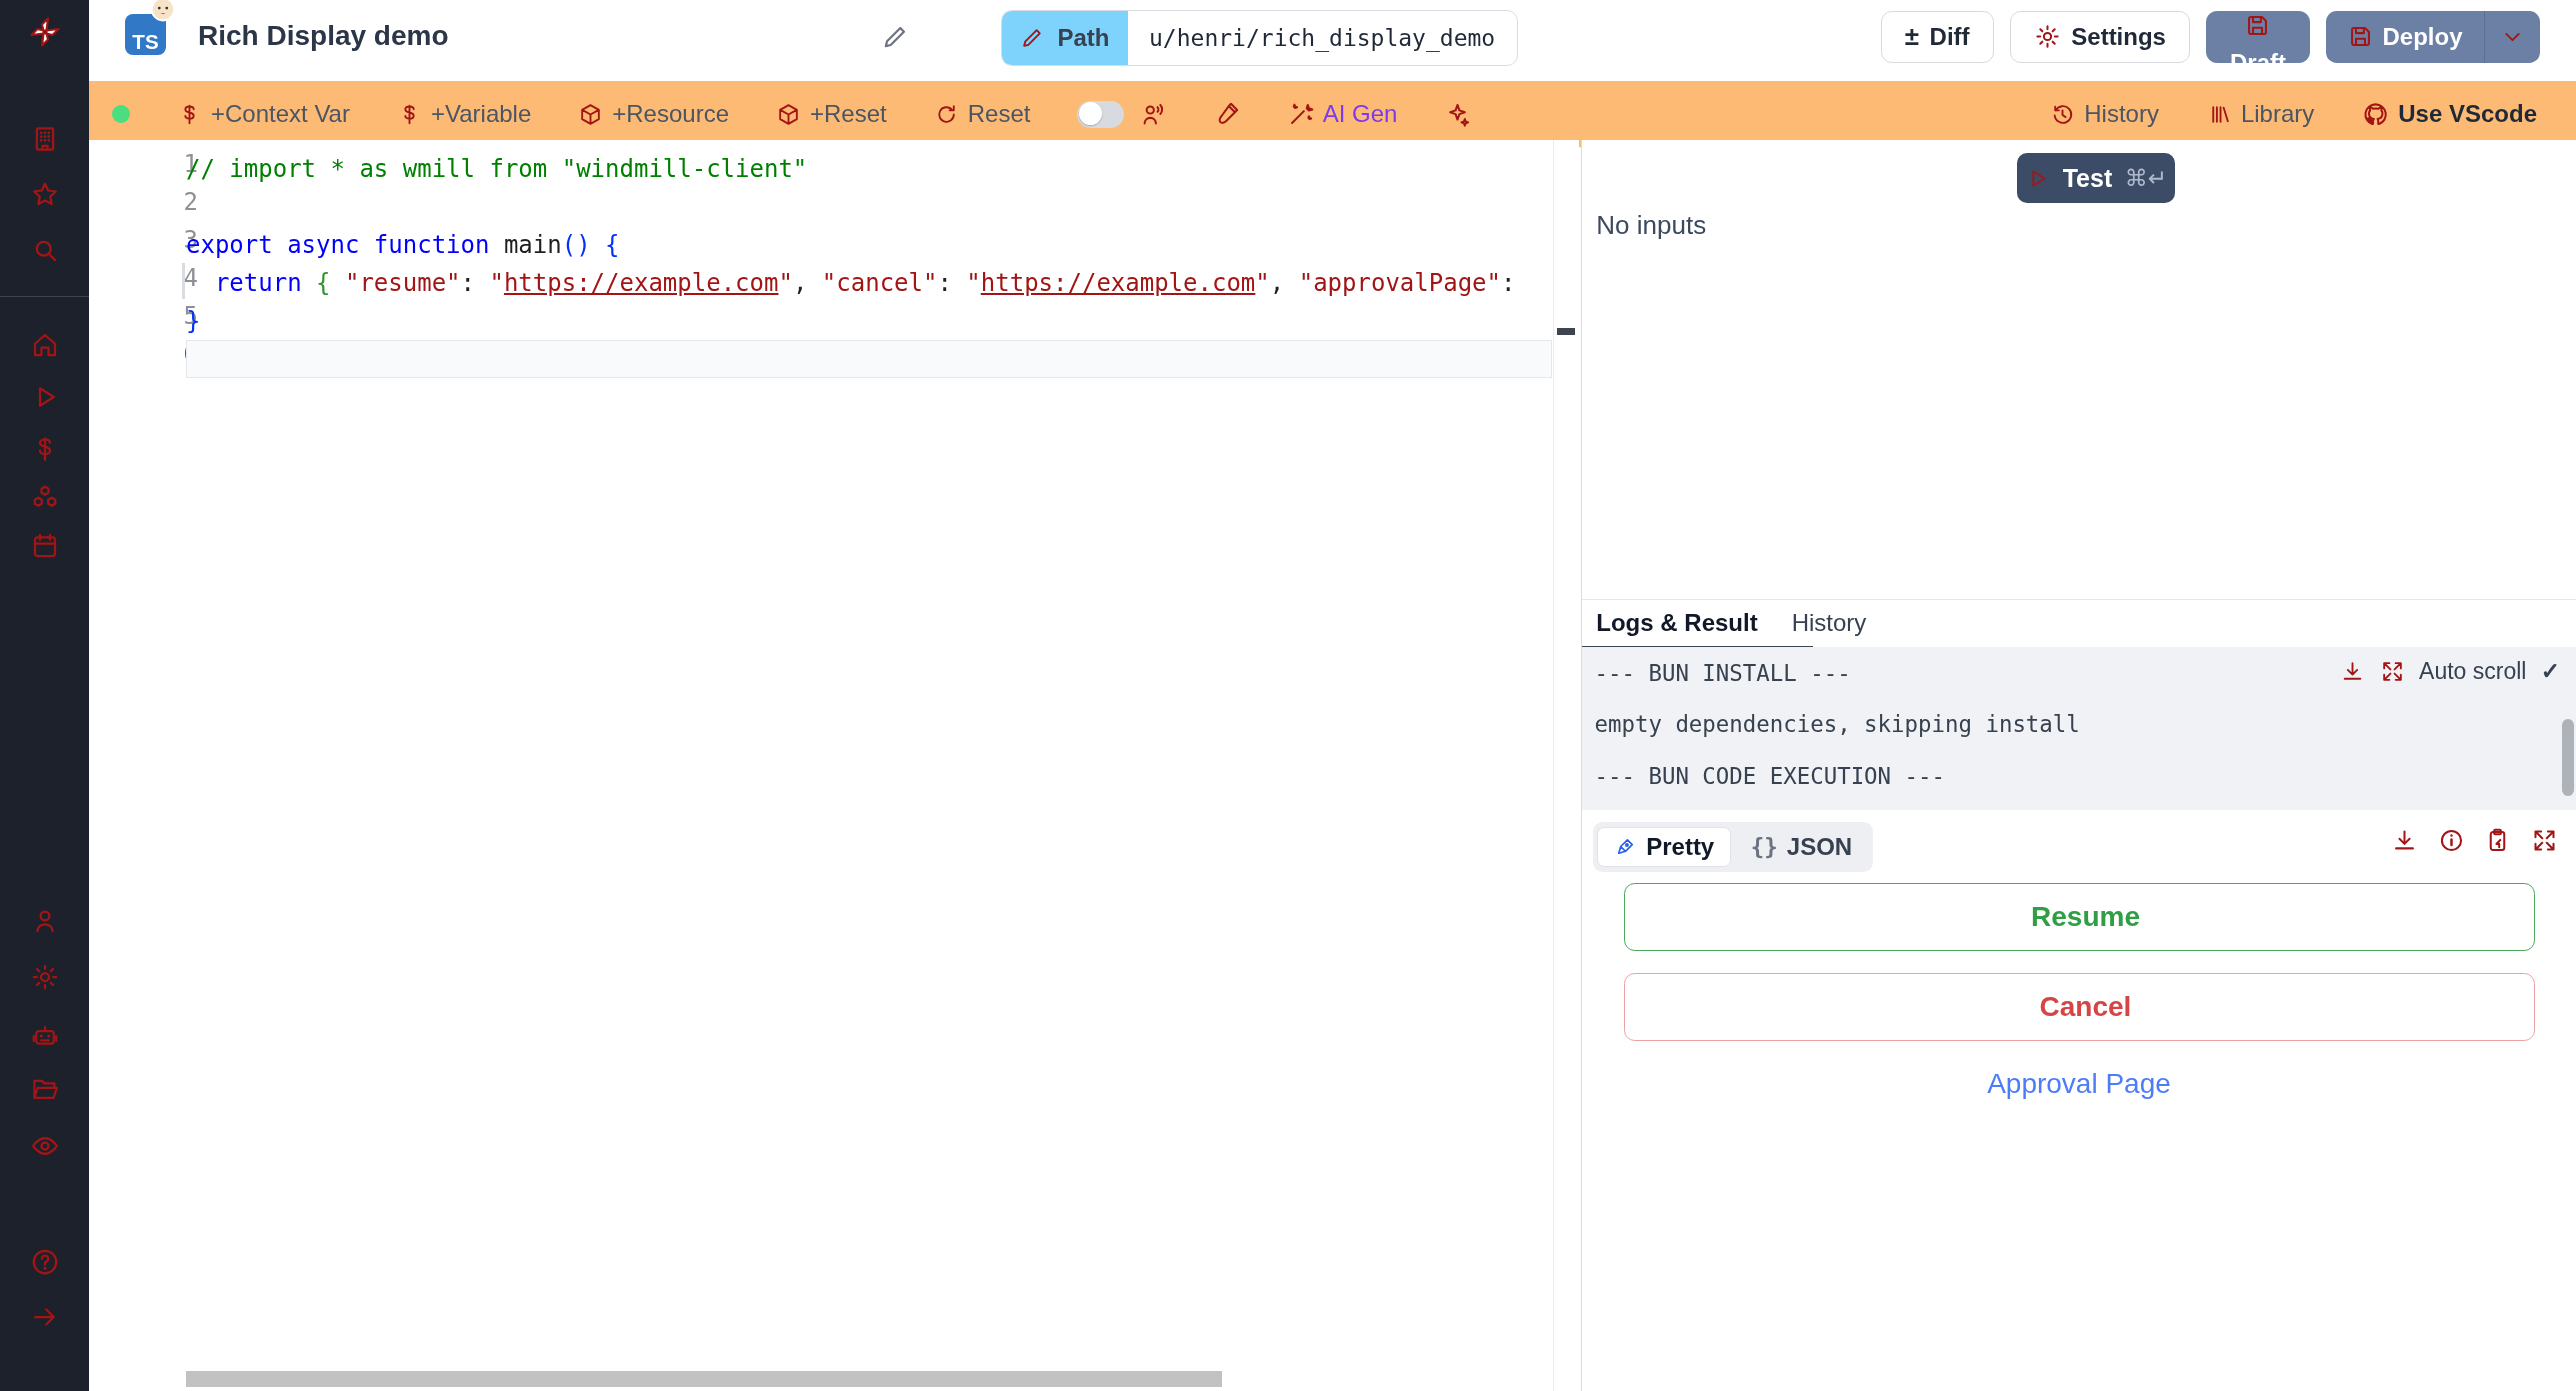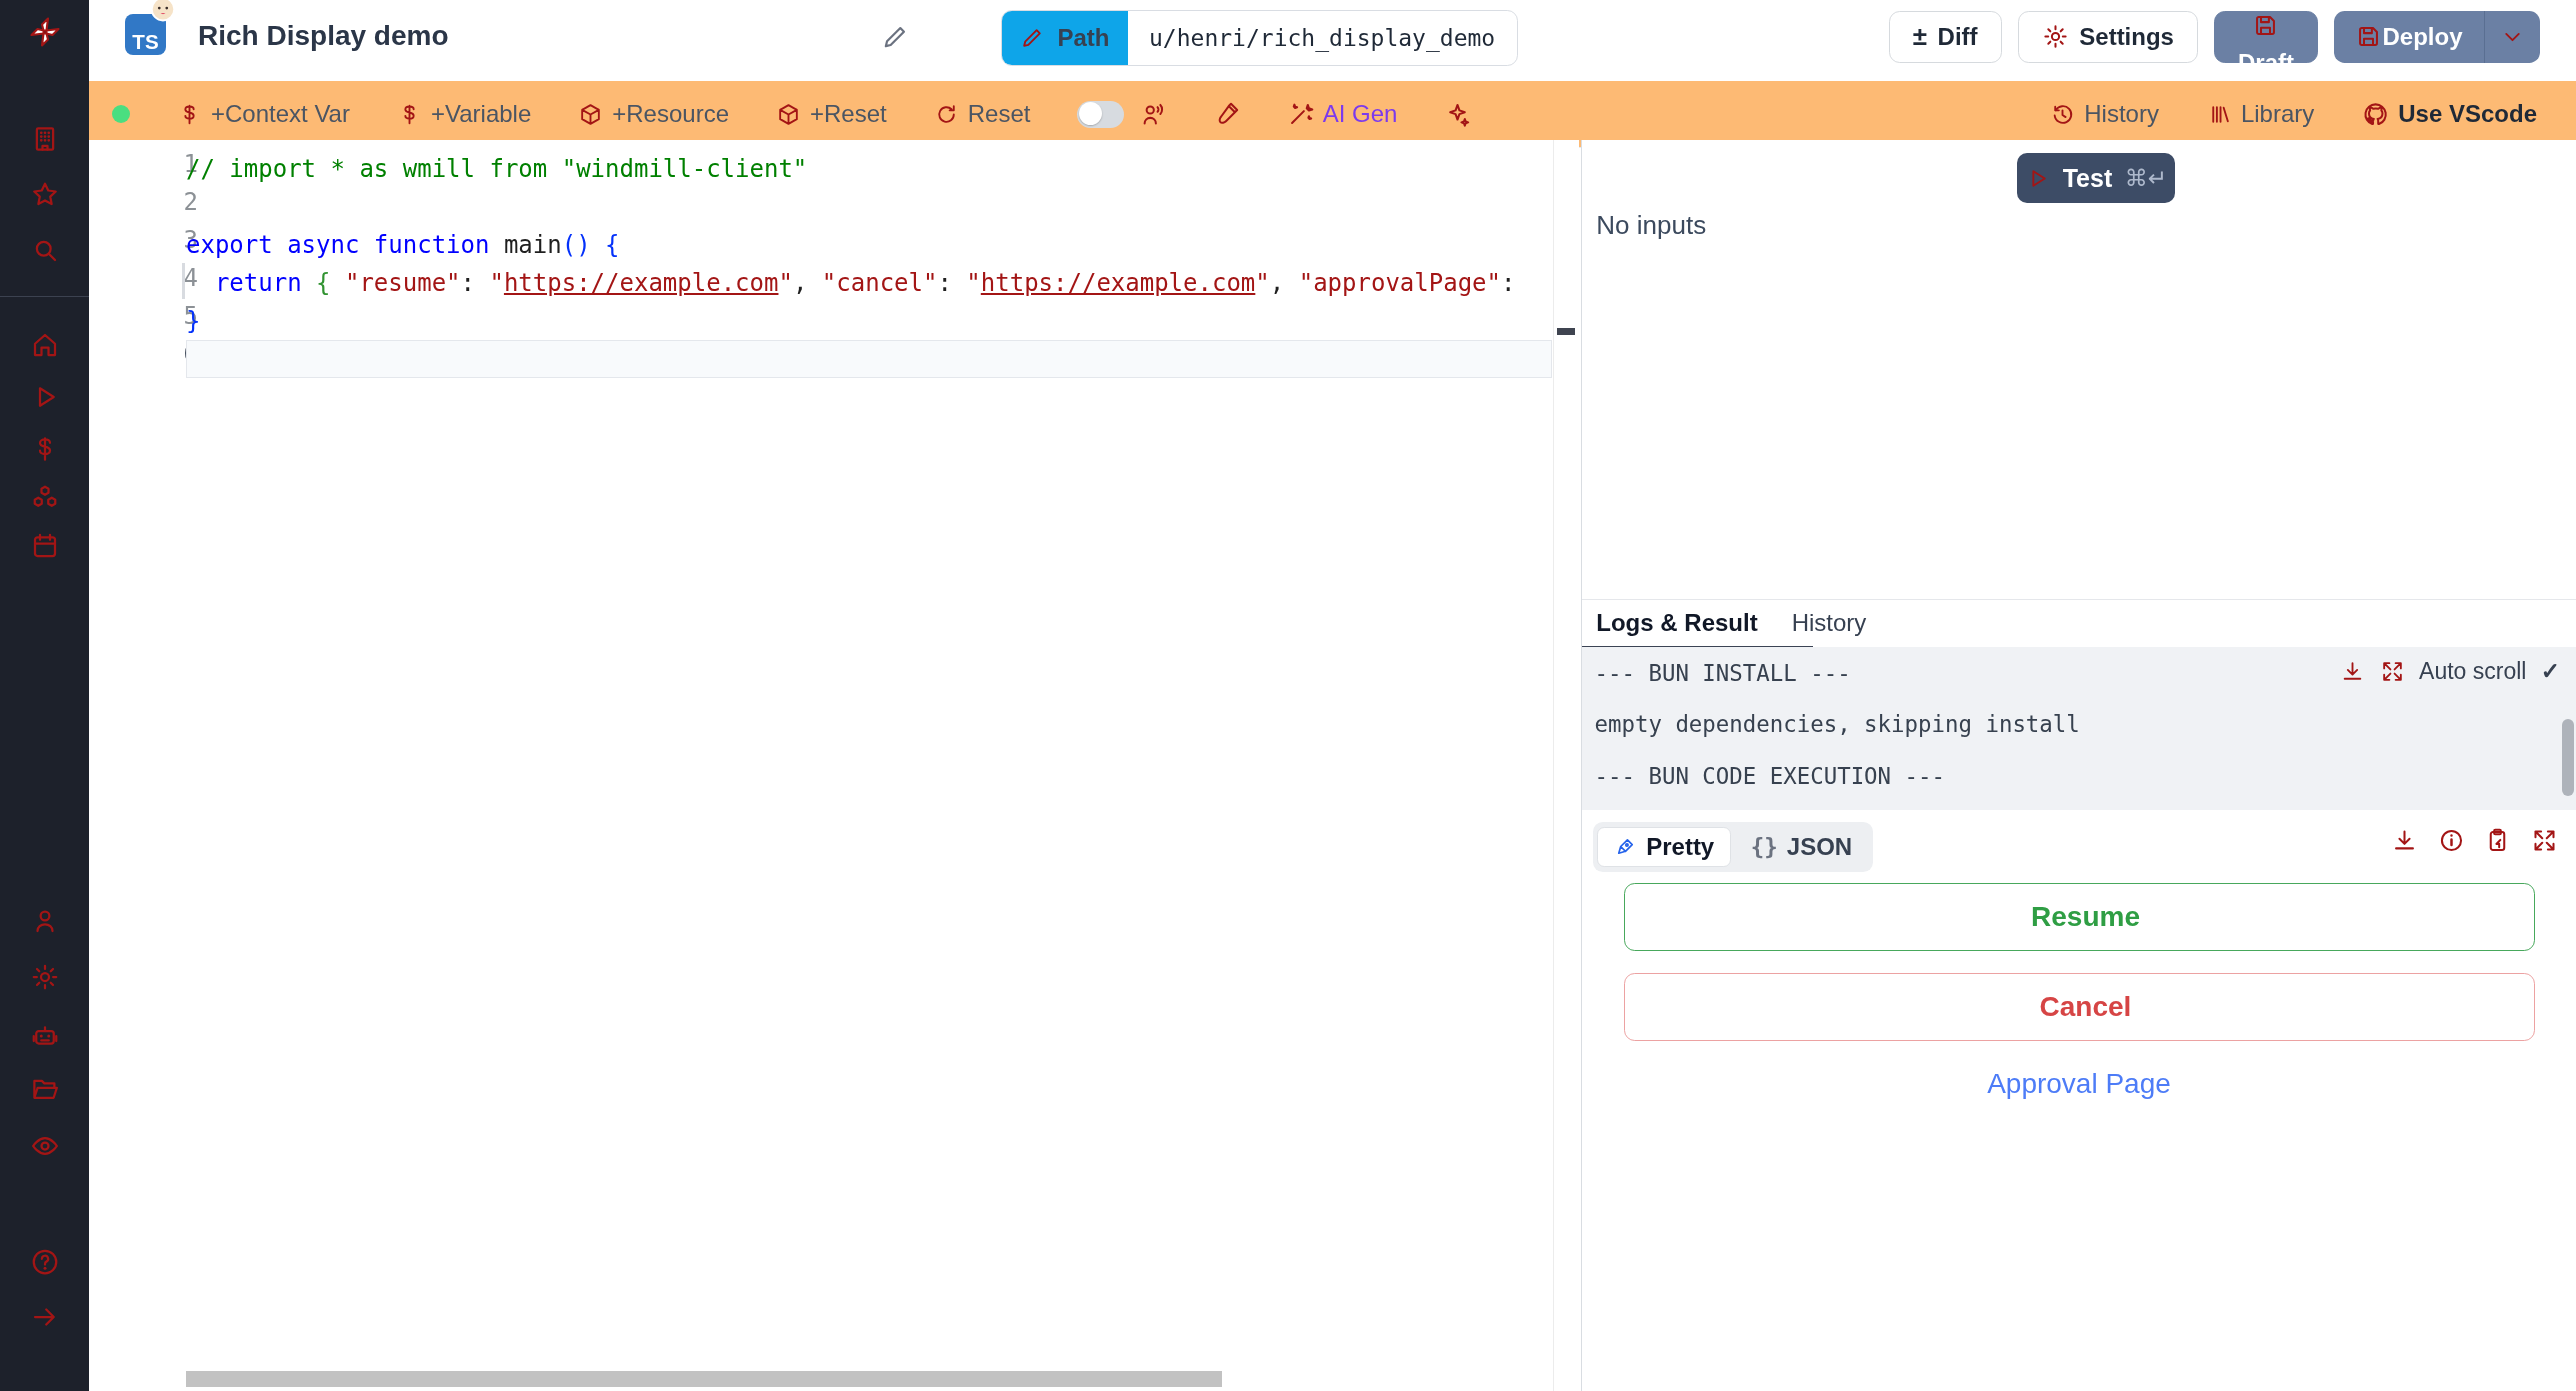--- a/index.html
+++ b/index.html
@@ -16,29 +16,29 @@
   #sb-divider{position:absolute;left:0;top:296px;width:89px;height:0;border-top:0.9px solid #3c4250;}
 
   
   #header{position:absolute;left:89px;top:0;width:2487px;height:74px;background:#fff;display:flex;align-items:center;}
   #ts-badge{position:absolute;left:36px;top:14.3px;width:41px;height:41px;background:#3178c6;border-radius:8px;color:#fff;
             font-weight:bold;font-size:20.6px;display:flex;align-items:flex-end;justify-content:center;padding-bottom:1.8px;box-sizing:border-box;}
   #ts-emoji{position:absolute;left:59px;top:-7.2px;}
   #page-title{position:absolute;left:109px;top:19.7px;font-size:28px;font-weight:bold;color:#2b3648;}
   #title-edit{position:absolute;left:792px;top:21.5px;color:#6b7280;}
   #path-box{position:absolute;left:912px;top:9.8px;height:54px;border:0.9px solid #d9dde3;border-radius:10.7px;display:flex;align-items:center;overflow:hidden;background:#fff;}
-  #path-left{display:flex;align-items:center;gap:12.5px;background:#0ea5e9;height:100%;padding:0 18px;color:#374151;font-weight:bold;font-size:24px;}
+  #path-left{display:flex;align-items:center;gap:12.5px;background:#7dd3fc;height:100%;padding:0 18px;color:#374151;font-weight:bold;font-size:24px;}
   #path-value{font-family:"DejaVu Sans Mono",monospace;font-size:23px;color:#1f2937;padding:0 21.5px;}
   #header-actions{position:absolute;right:36px;top:10.7px;display:flex;gap:16px;height:52px;}
   .hbtn{display:flex;align-items:center;gap:10.7px;border:0.9px solid #d6dade;border-radius:10.7px;background:#fff;
         padding:0 23px;font-size:24px;font-weight:bold;color:#1f2937;cursor:pointer;}
   .hbtn.slate{background:var(--slate);border-color:var(--slate);color:#fff;flex-direction:column;}
   .hbtn .kbd{color:#bdc9dd;font-weight:normal;font-size:22.4px;}
   #deploy-group{display:flex;background:var(--slate);border-radius:10.7px;overflow:hidden;cursor:pointer;}
-  #deploy-main{display:flex;align-items:center;gap:0;color:#fff;font-size:24px;font-weight:bold;padding:0 21.5px;}
+  #deploy-main{display:flex;align-items:center;gap:8px;color:#fff;font-size:24px;font-weight:bold;padding:0 21.5px;}
   #deploy-caret{display:flex;align-items:center;justify-content:center;width:55px;border-left:0.9px solid #5a6f92;color:#fff;}
 
   
   #toolbar{position:absolute;left:89px;top:81px;width:2487px;height:66px;background:#fdba74;border-bottom:0.9px solid #e8eaed;
            display:flex;align-items:center;}
   #tb-left{display:flex;align-items:center;gap:47px;padding-left:23px;}
   .tb-item{display:flex;align-items:center;gap:9px;font-size:24px;color:#4b5563;cursor:pointer;white-space:nowrap;}
   .tb-item.purple{color:var(--purple);}
   #status-dot{width:18px;height:18px;border-radius:50%;background:#4ade80;}
   #toggle{width:47px;height:27px;border-radius:13.4px;background:#d7dbe0;position:relative;cursor:pointer;}

